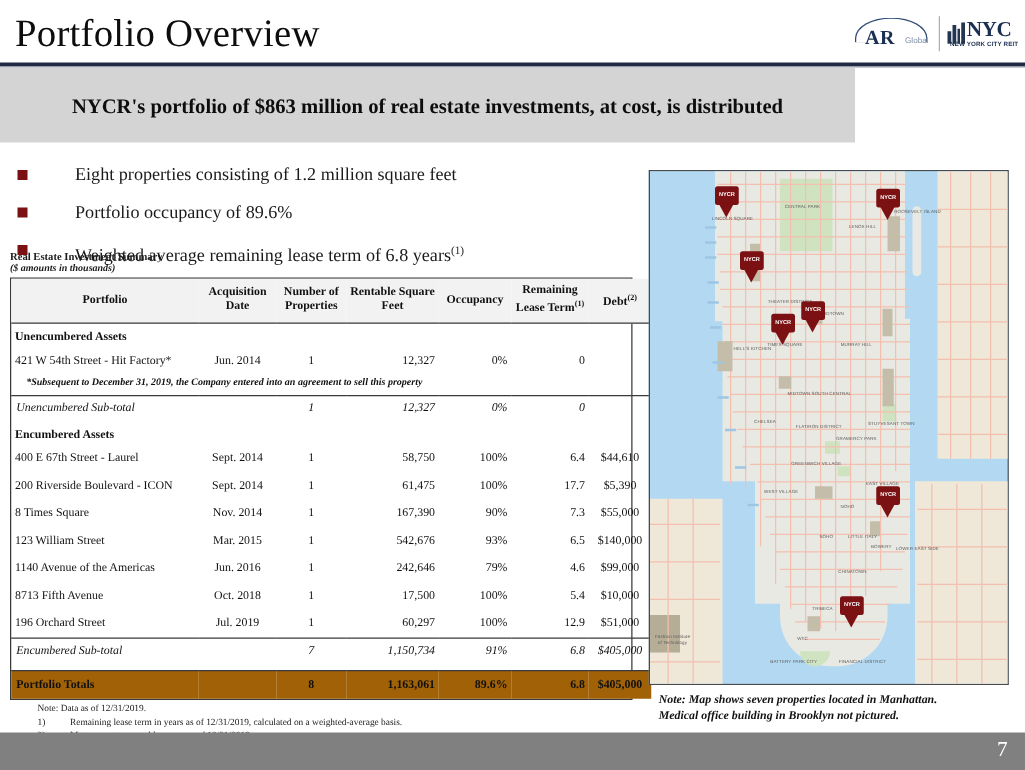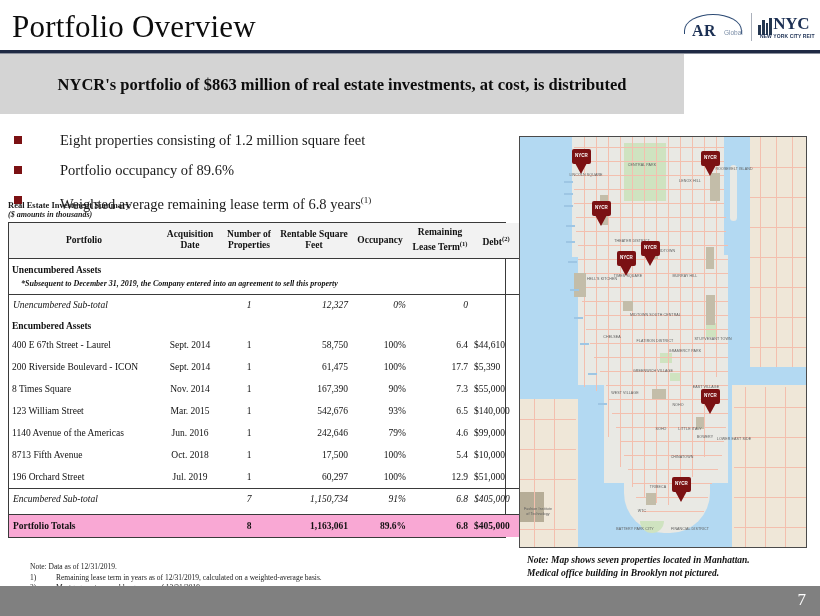--- a/index.html
+++ b/index.html
@@ -124,33 +124,33 @@
   .c-rlt    { width: 62px;  text-align: center; }
   .c-debt   { width: 50px;  text-align: center; }
 
   td.name   { text-align: left;  padding-left: 10px; }
   td.namehd { text-align: left;  padding-left: 4px; font-weight: 700; }
   td.date   { text-align: center; }
   td.num    { text-align: center; }
   td.sf     { text-align: right; padding-right: 14px; }
   td.occ    { text-align: right; padding-right: 12px; }
   td.rlt    { text-align: right; padding-right: 14px; }
-  td.debt   { text-align: left; padding-right: 4px; }
+  td.debt   { text-align: center; padding-right: 4px; }
 
   tr.grouphd td { font-weight: 700; padding-top: 5px; padding-bottom: 2px; }
   tr.footnote td {
     font-style: italic; font-weight: 700; font-size: 8px;
     padding: 0 0 4px 12px; text-align: left;
   }
   tr.subtotal td {
     font-style: italic; border-top: 1px solid #3a3a3a; padding-top: 4px; padding-bottom: 4px;
   }
   tr.subtotal td.name { font-style: italic; padding-left: 4px; }
   tr.totals td {
-    font-weight: 700; background: #f9a8d4;
+    font-weight: 700; background: #a16207;
     border-top: 1.5px solid #3a3a3a; padding-top: 5px; padding-bottom: 5px;
   }
   tr.totals td.name { padding-left: 4px; }
   tr.spacer td { height: 5px; padding: 0; }
 
   
   .footnotes { position: absolute; left: 30px; top: 562px; font-size: 7.5px; color: #1a1a1a; line-height: 10.5px; }
   .footnotes .fn { display: flex; }
   .footnotes .fn .marker { width: 26px; flex: 0 0 26px; }
 
@@ -271,20 +271,29 @@
           <th>Number of Properties</th>
           <th>Rentable Square Feet</th>
           <th>Occupancy</th>
           <th><span>Remaining Lease Term</span><sup>(1)</sup></th>
           <th><span>Debt</span><sup>(2)</sup></th>
         </tr>
       </thead>
       <tbody>
         <tr class="grouphd">
           <td class="namehd" colspan="7">Unencumbered Assets</td>
+        </tr>
+        <tr>
+          <td class="name">421 W 54th Street - Hit Factory*</td>
+          <td class="date">Jun. 2014</td>
+          <td class="num">1</td>
+          <td class="sf">12,327</td>
+          <td class="occ">0%</td>
+          <td class="rlt">0</td>
+          <td class="debt"></td>
         </tr>
         <tr class="footnote">
           <td colspan="7">*Subsequent to December 31, 2019, the Company entered into an agreement to sell this property</td>
         </tr>
         <tr class="subtotal">
           <td class="name">Unencumbered Sub-total</td>
           <td class="date"></td>
           <td class="num">1</td>
           <td class="sf">12,327</td>
           <td class="occ">0%</td>

